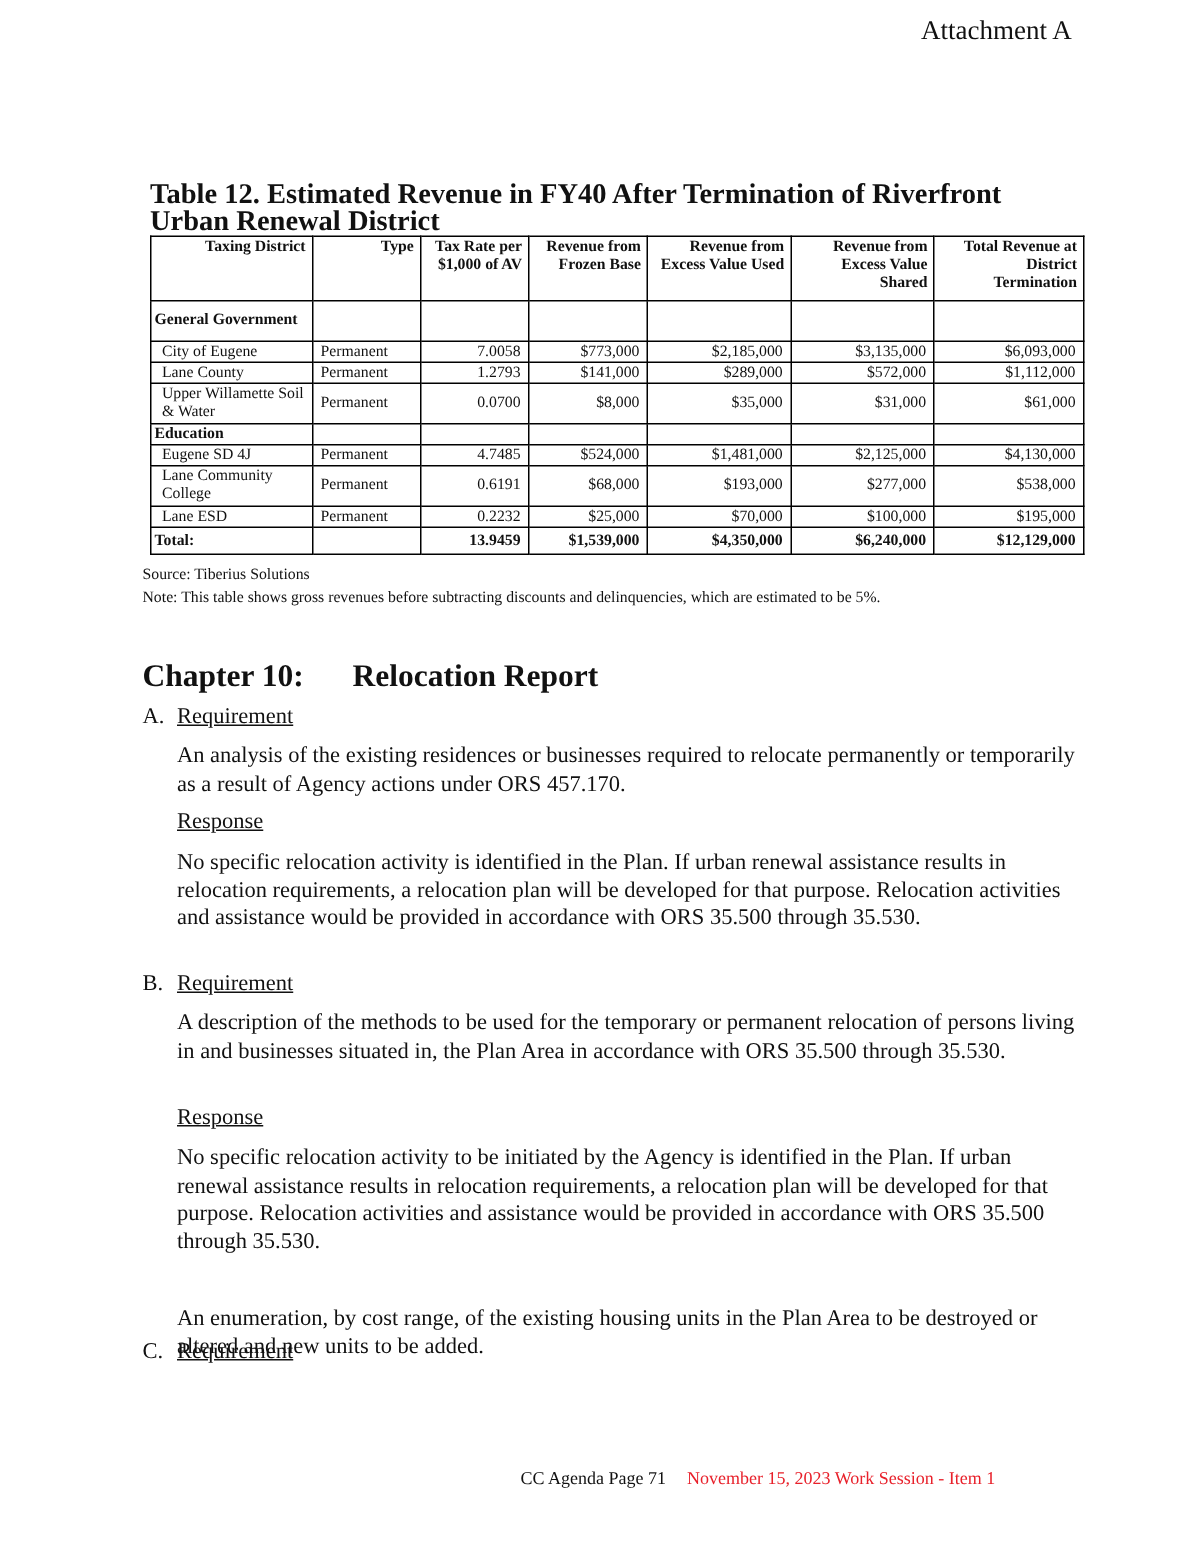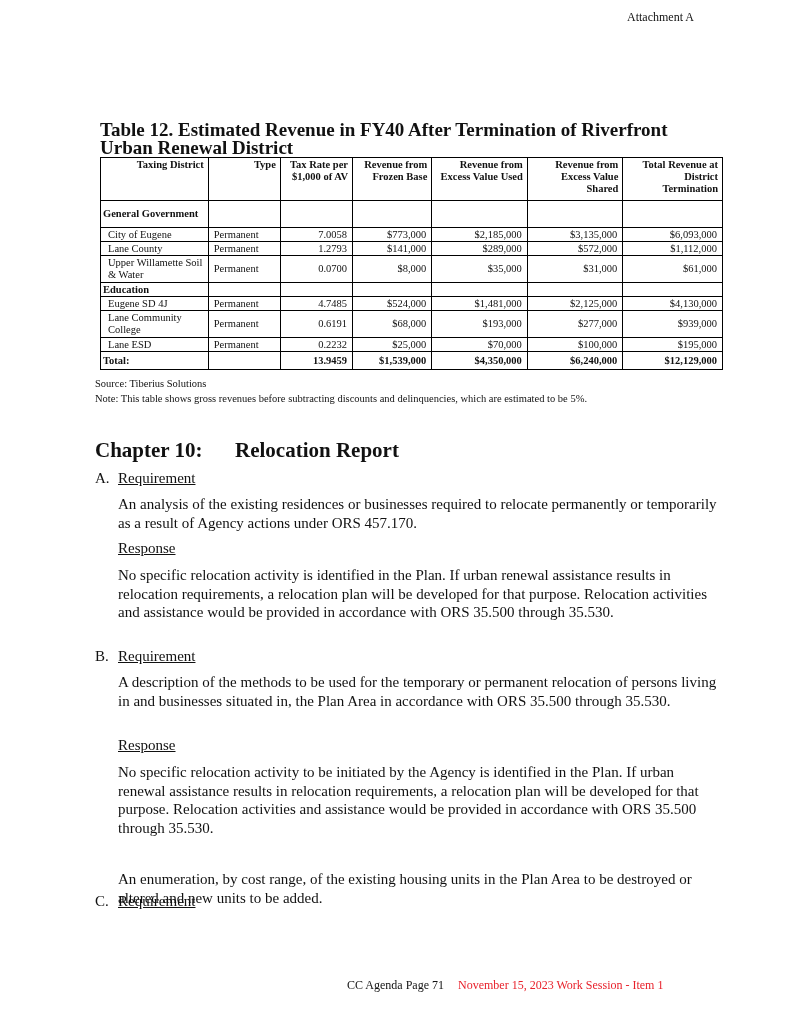--- a/index.html
+++ b/index.html
@@ -1,20 +1,20 @@
 <!DOCTYPE html>
 <html><head>
 <meta charset="utf-8">
 <style>
   html, body { margin: 0; padding: 0; background: #ffffff; }
   body {
     width: 800px; height: 1035px; position: relative; overflow: hidden;
     font-family: "Liberation Serif", "DejaVu Serif", serif; color: #111;
   }
-  .attach { position: absolute; top: 10px; left: 614px; font-size: 12px; margin-left: 13px; }
+  .attach { position: absolute; top: 10px; left: 614px; font-size: 18px; }
 
   .tbl-title {
     position: absolute; left: 100px; top: 121px; width: 600px;
     font-weight: bold; font-size: 19px; line-height: 18px;
   }
   table.rev {
     position: absolute; left: 100px; top: 157px; width: 623px;
     border-collapse: collapse; font-size: 10.5px; line-height: 12px;
   }
   table.rev th, table.rev td { border: 1px solid #000; padding: 0 5px; }
@@ -126,21 +126,21 @@
     <td class="num">$2,125,000</td>
     <td class="num">$4,130,000</td>
   </tr>
   <tr class="tall">
     <td class="name">Lane Community College</td>
     <td class="type">Permanent</td>
     <td class="num">0.6191</td>
     <td class="num">$68,000</td>
     <td class="num">$193,000</td>
     <td class="num">$277,000</td>
-    <td class="num">$939,000</td>
+    <td class="num">$538,000</td>
   </tr>
   <tr>
     <td class="name">Lane ESD</td>
     <td class="type">Permanent</td>
     <td class="num">0.2232</td>
     <td class="num">$25,000</td>
     <td class="num">$70,000</td>
     <td class="num">$100,000</td>
     <td class="num">$195,000</td>
   </tr>

